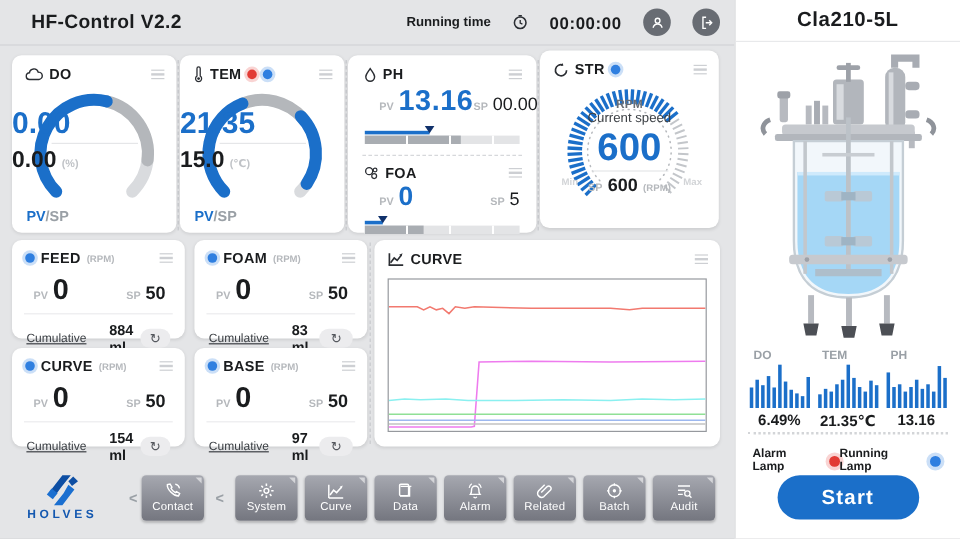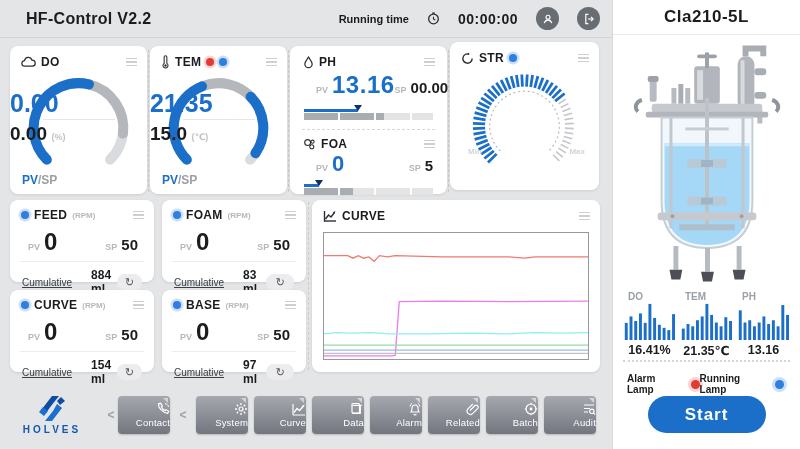--- a/index.html
+++ b/index.html
@@ -38,21 +38,21 @@
   .g-div { width:72px; height:1px; background:#e5e6e8; margin:3px auto; }
   .g-sp { font-size:19px; font-weight:bold; color:#1a1c1e; }
   .g-unit { font-size:9px; color:#c0c3c7; font-weight:bold; }
   .pvsp { position:absolute; left:12px; bottom:7px; font-size:12px; font-weight:bold; }
   .pvsp .pv { color:#1b6fc9; } .pvsp .sp { color:#9aa0a6; }
   
   .ph-sec { padding:0 2px; }
   .val-row { display:flex; align-items:baseline; padding:2px 12px 0 24px; }
   .lab { font-size:9px; color:#b5b8bc; font-weight:bold; margin-right:4px; }
   .ph-pv { font-size:24px; font-weight:bold; color:#1b6fc9; letter-spacing:.5px; }
-  .ph-sp { font-size:15px; font-weight:bold; }
+  .ph-sp { font-size:15px; font-weight:normal; }
   .spacer { flex:1; }
   .hbar { position:relative; margin:8px 12px 0 12px; height:13px; }
   .hb-pv { position:absolute; left:0; top:2px; height:3px; background:#1b6fc9; }
   .hb-marker { position:absolute; top:-2px; width:0; height:0;
     border-left:4px solid transparent; border-right:4px solid transparent;
     border-top:6px solid #10316b; }
   .hb-track { position:absolute; left:0; right:0; top:6px; height:7px; background:#e3e4e6;
     background-image:repeating-linear-gradient(90deg,transparent 0 34px,#fff 34px 36px); }
   .hb-sp { position:absolute; left:0; top:6px; height:7px; background:#a9adb2;
     background-image:repeating-linear-gradient(90deg,transparent 0 34px,#fff 34px 36px); }
@@ -83,21 +83,21 @@
   
   .vsep { position:absolute; border-left:1px dashed #c9cbcf; }
   
   .nav { position:absolute; left:0; top:380px; width:612px; height:69px;
     display:flex; align-items:center; }
   .brand { width:104px; display:flex; flex-direction:column; align-items:center; cursor:pointer; }
   .brand-text { font-size:10px; font-weight:bold; color:#1458b0; letter-spacing:3px; margin-top:2px; }
   .chev { color:#9aa0a6; font-size:12px; font-weight:bold; width:14px; text-align:center; cursor:pointer; }
   .nav-btn { position:relative; width:52px; height:38px; border-radius:4px; margin-right:6px;
     background:linear-gradient(180deg,#a6a8b0,#74767f);
-    display:flex; flex-direction:column; align-items:flex-end; justify-content:center; gap:1px;
+    display:flex; flex-direction:column; align-items:center; justify-content:center; gap:1px;
     color:#fff; cursor:pointer; box-shadow:0 1px 2px rgba(0,0,0,.2); }
   .nav-btn::after { content:""; position:absolute; right:2px; top:2px; width:0; height:0;
     border-left:5px solid transparent; border-top:5px solid rgba(255,255,255,.55); }
   .nav-lab { font-size:9.5px; letter-spacing:.2px; }
   .contact-btn { margin-right:0; }
   
   .rpanel { position:absolute; left:612px; top:0; width:188px; height:449px; background:#fff;
     border-left:1px solid #d6d7d9; }
   .rp-title { height:35px; display:flex; align-items:center; justify-content:center;
     font-size:17px; font-weight:bold; letter-spacing:.5px; border-bottom:1px solid #e8e9eb; }
@@ -324,20 +324,29 @@
           <line x1="84.95203371641009" y1="51.83175846850303" x2="92.4417552270694" y2="52.22427814032511" stroke="#c3c6ca" stroke-width="1.4"></line>
           <line x1="84.56909192082982" y1="55.47520627640808" x2="91.97675447529335" y2="56.64846476420981" stroke="#c3c6ca" stroke-width="1.4"></line>
           <line x1="83.8074039201174" y1="59.05866657858823" x2="91.0518476172854" y2="60.99980941685713" stroke="#c3c6ca" stroke-width="1.4"></line>
           <line x1="82.67531492740207" y1="62.54287823408551" x2="89.67716812613108" y2="65.23063785567527" stroke="#c3c6ca" stroke-width="1.4"></line>
           <line x1="81.18522834659288" y1="65.88966749088414" x2="87.86777727800563" y2="69.29459623893074" stroke="#c3c6ca" stroke-width="1.4"></line>
           <line x1="79.35346987808984" y1="69.06236622552595" x2="85.64349913768052" y2="73.14715898813866" stroke="#c3c6ca" stroke-width="1.4"></line>
           <line x1="77.20010865099398" y1="72.02621368674431" x2="83.02870336192126" y2="76.74611661961809" stroke="#c3c6ca" stroke-width="1.4"></line>
           <line x1="74.74873734152916" y1="74.74873734152916" x2="80.05203820042827" y2="80.05203820042827" stroke="#c3c6ca" stroke-width="1.4"></line>
         </svg>
     </div>
+    <div class="str-center">
+      <div class="str-rpm">RPM</div>
+      <div class="str-cap">Current speed</div>
+      <div class="str-val">600</div>
+      <div class="str-div"></div>
+      <div><span class="lab2" style="font-size:9px;color:#b5b8bc;font-weight:bold">SP</span>
+        <span class="str-sp">600</span>
+        <span class="lab2" style="font-size:8px;color:#b5b8bc;font-weight:bold">(RPM)</span></div>
+    </div>
     <span class="minmax" style="left:18px">Min</span>
     <span class="minmax" style="right:14px">Max</span>
   </div>
 
   <div class="card" style="left:10px;top:200px;width:144px;height:82px">
     <div class="card-head" style="padding-top:8px">
       <span class="dot blue"></span>
       <span class="card-title">FEED</span>
       <span class="unit-tag">(RPM)</span>
       <span class="menu-icon">
@@ -609,21 +618,21 @@
             <rect x="10.25" y="19.00" width="2.93" height="19.00" fill="#1b6fc9"></rect>
             <rect x="14.98" y="11.40" width="2.93" height="26.60" fill="#1b6fc9"></rect>
             <rect x="19.71" y="20.90" width="2.93" height="17.10" fill="#1b6fc9"></rect>
             <rect x="24.44" y="1.90" width="2.93" height="36.10" fill="#1b6fc9"></rect>
             <rect x="29.16" y="15.96" width="2.93" height="22.04" fill="#1b6fc9"></rect>
             <rect x="33.89" y="22.80" width="2.93" height="15.20" fill="#1b6fc9"></rect>
             <rect x="38.62" y="25.84" width="2.93" height="12.16" fill="#1b6fc9"></rect>
             <rect x="43.35" y="28.12" width="2.93" height="9.88" fill="#1b6fc9"></rect>
             <rect x="48.07" y="12.16" width="2.93" height="25.84" fill="#1b6fc9"></rect>
           </svg>
-        <span class="m-value">16.41%</span>
+        <span class="m-value">6.49%</span>
       </div>
       <div class="metric">
         <span class="m-label">TEM</span>
         <svg width="52" height="40" viewBox="0 0 52 40">
             <rect x="0.80" y="26.60" width="2.93" height="11.40" fill="#1b6fc9"></rect>
             <rect x="5.53" y="22.04" width="2.93" height="15.96" fill="#1b6fc9"></rect>
             <rect x="10.25" y="24.32" width="2.93" height="13.68" fill="#1b6fc9"></rect>
             <rect x="14.98" y="18.24" width="2.93" height="19.76" fill="#1b6fc9"></rect>
             <rect x="19.71" y="14.44" width="2.93" height="23.56" fill="#1b6fc9"></rect>
             <rect x="24.44" y="1.90" width="2.93" height="36.10" fill="#1b6fc9"></rect>

